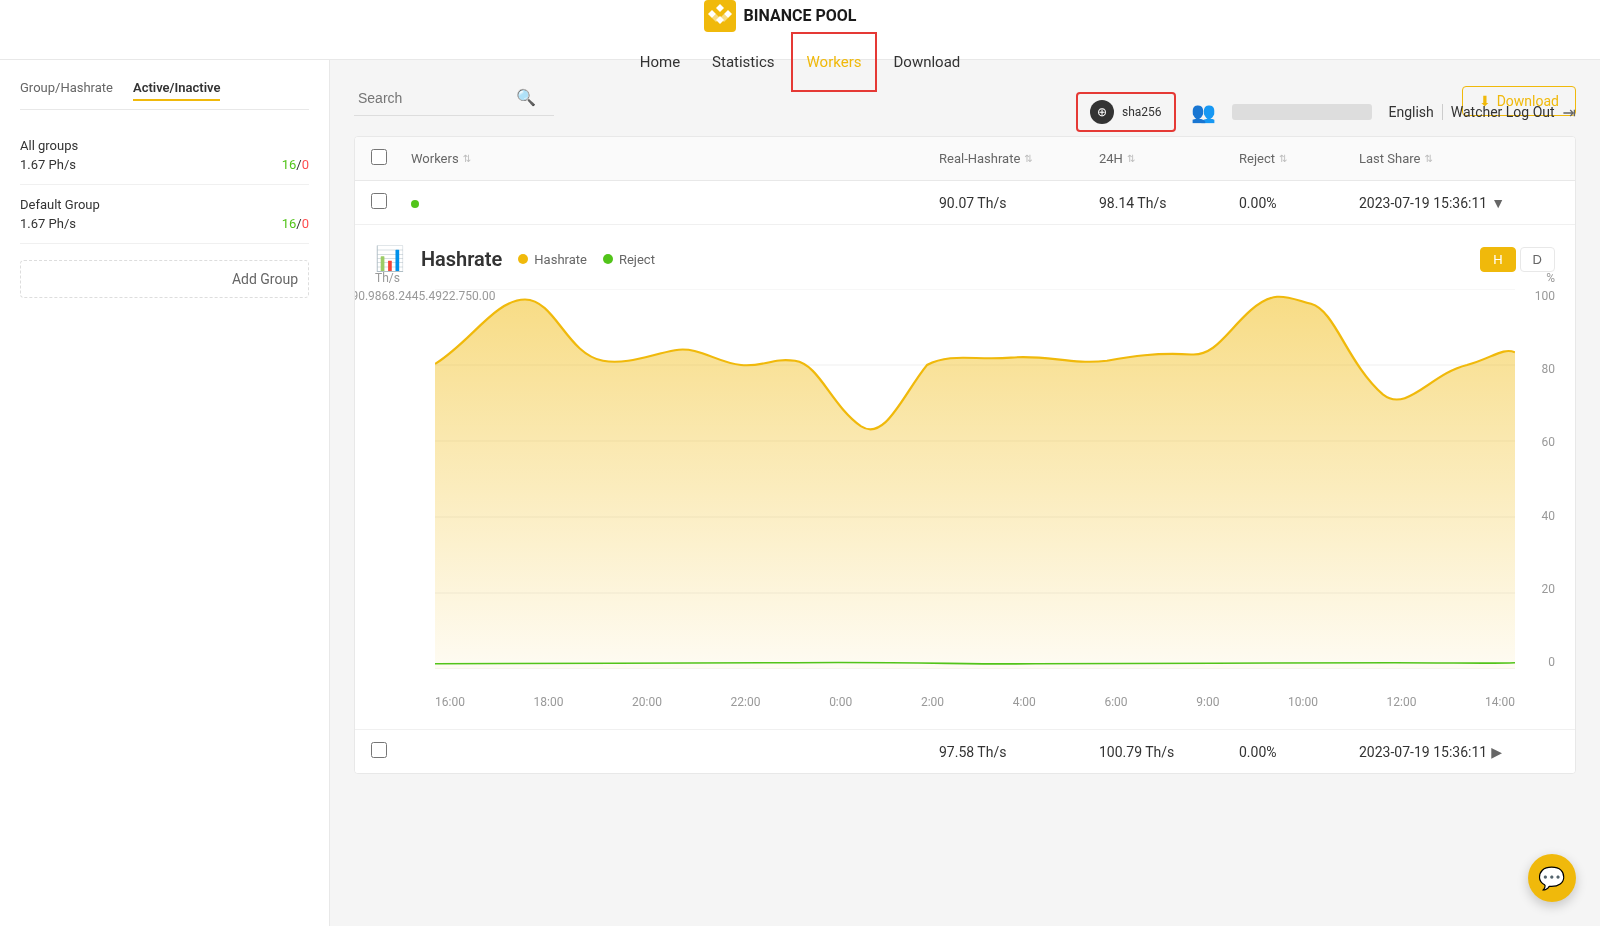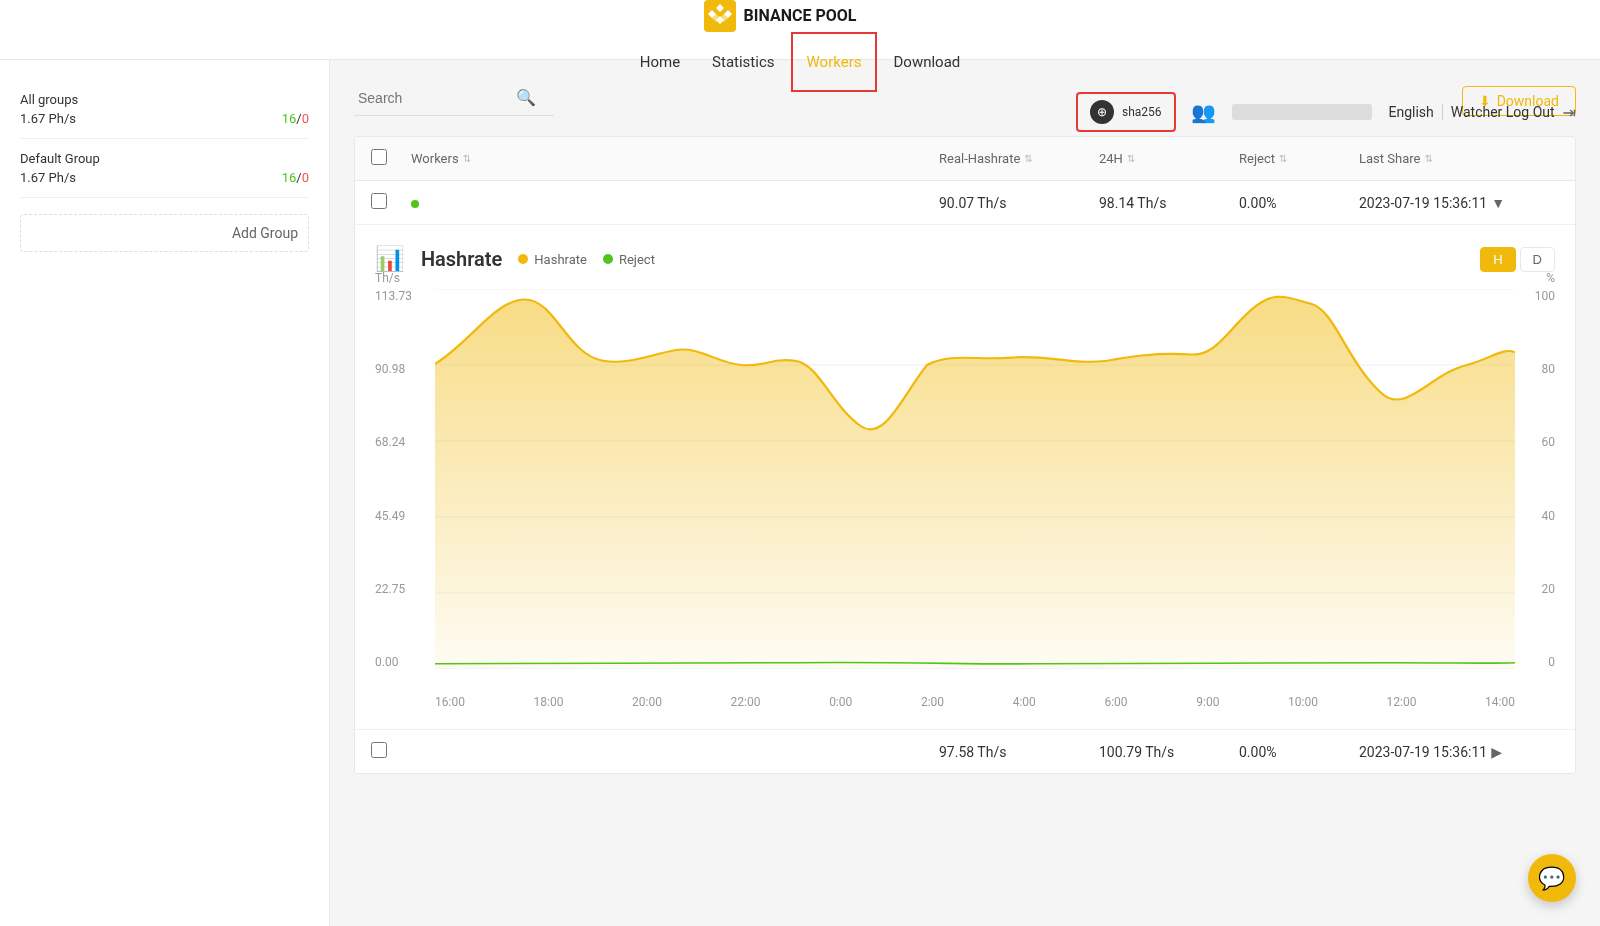--- a/index.html
+++ b/index.html
@@ -72,21 +72,21 @@
     .chart-legend { display: flex; align-items: center; gap: 16px; }
     .legend-item { display: flex; align-items: center; gap: 6px; font-size: 13px; color: #666; }
     .legend-dot-yellow { width: 10px; height: 10px; border-radius: 50%; background: #f0b90b; }
     .legend-dot-green { width: 10px; height: 10px; border-radius: 50%; background: #52c41a; }
     .chart-period { margin-left: auto; display: flex; gap: 4px; }
     .period-btn { padding: 4px 12px; border: 1px solid #e8e8e8; border-radius: 4px; cursor: pointer; font-size: 13px; color: #666; background: #fff; }
     .period-btn.active { background: #f0b90b; color: #fff; border-color: #f0b90b; }
     .chart-icon { font-size: 24px; }
 
     .chart-area { position: relative; height: 420px; }
-    .y-axis-left { position: absolute; left: 0; top: 0; bottom: 40px; width: 60px; display: flex; flex-direction: column; justify-content: space-between; padding-bottom: 0; }
+    .y-axis-left { position: absolute; left: 0; top: 0; bottom: 40px; width: 60px; display: flex; flex-direction: row; justify-content: center; padding-bottom: 0; }
     .y-axis-right { position: absolute; right: 0; top: 0; bottom: 40px; width: 40px; display: flex; flex-direction: column; justify-content: space-between; text-align: right; }
     .y-label { font-size: 12px; color: #999; }
     .x-axis { position: absolute; bottom: 0; left: 60px; right: 40px; display: flex; justify-content: space-between; text-align: center; }
     .x-label { font-size: 12px; color: #999; }
 
     svg.main-chart { position: absolute; left: 60px; right: 40px; top: 0; bottom: 40px; width: calc(100% - 100px); height: calc(100% - 40px); }
 
     
     .table-row-2 { display: grid; grid-template-columns: 40px 1fr 160px 140px 120px 200px; align-items: center; padding: 12px 16px; background: #fff; }
 
@@ -131,20 +131,24 @@
       <div class="divider-v"></div>
       <span class="logout-btn">Watcher Log Out</span>
       <span style="font-size:16px; color:#666;">⇥</span>
     </div>
   </div>
 </header>
 
 <div class="page">
 
   <aside class="sidebar">
+    <div class="sidebar-tabs">
+      <span class="sidebar-tab">Group/Hashrate</span>
+      <span class="sidebar-tab active">Active/Inactive</span>
+    </div>
 
     <div class="group-item">
       <div class="group-name">All groups</div>
       <div class="group-stats">
         <span class="group-hashrate">1.67 Ph/s</span>
         <span class="group-workers">
           <span class="workers-active">16</span>/<span class="workers-inactive">0</span>
         </span>
       </div>
     </div>

